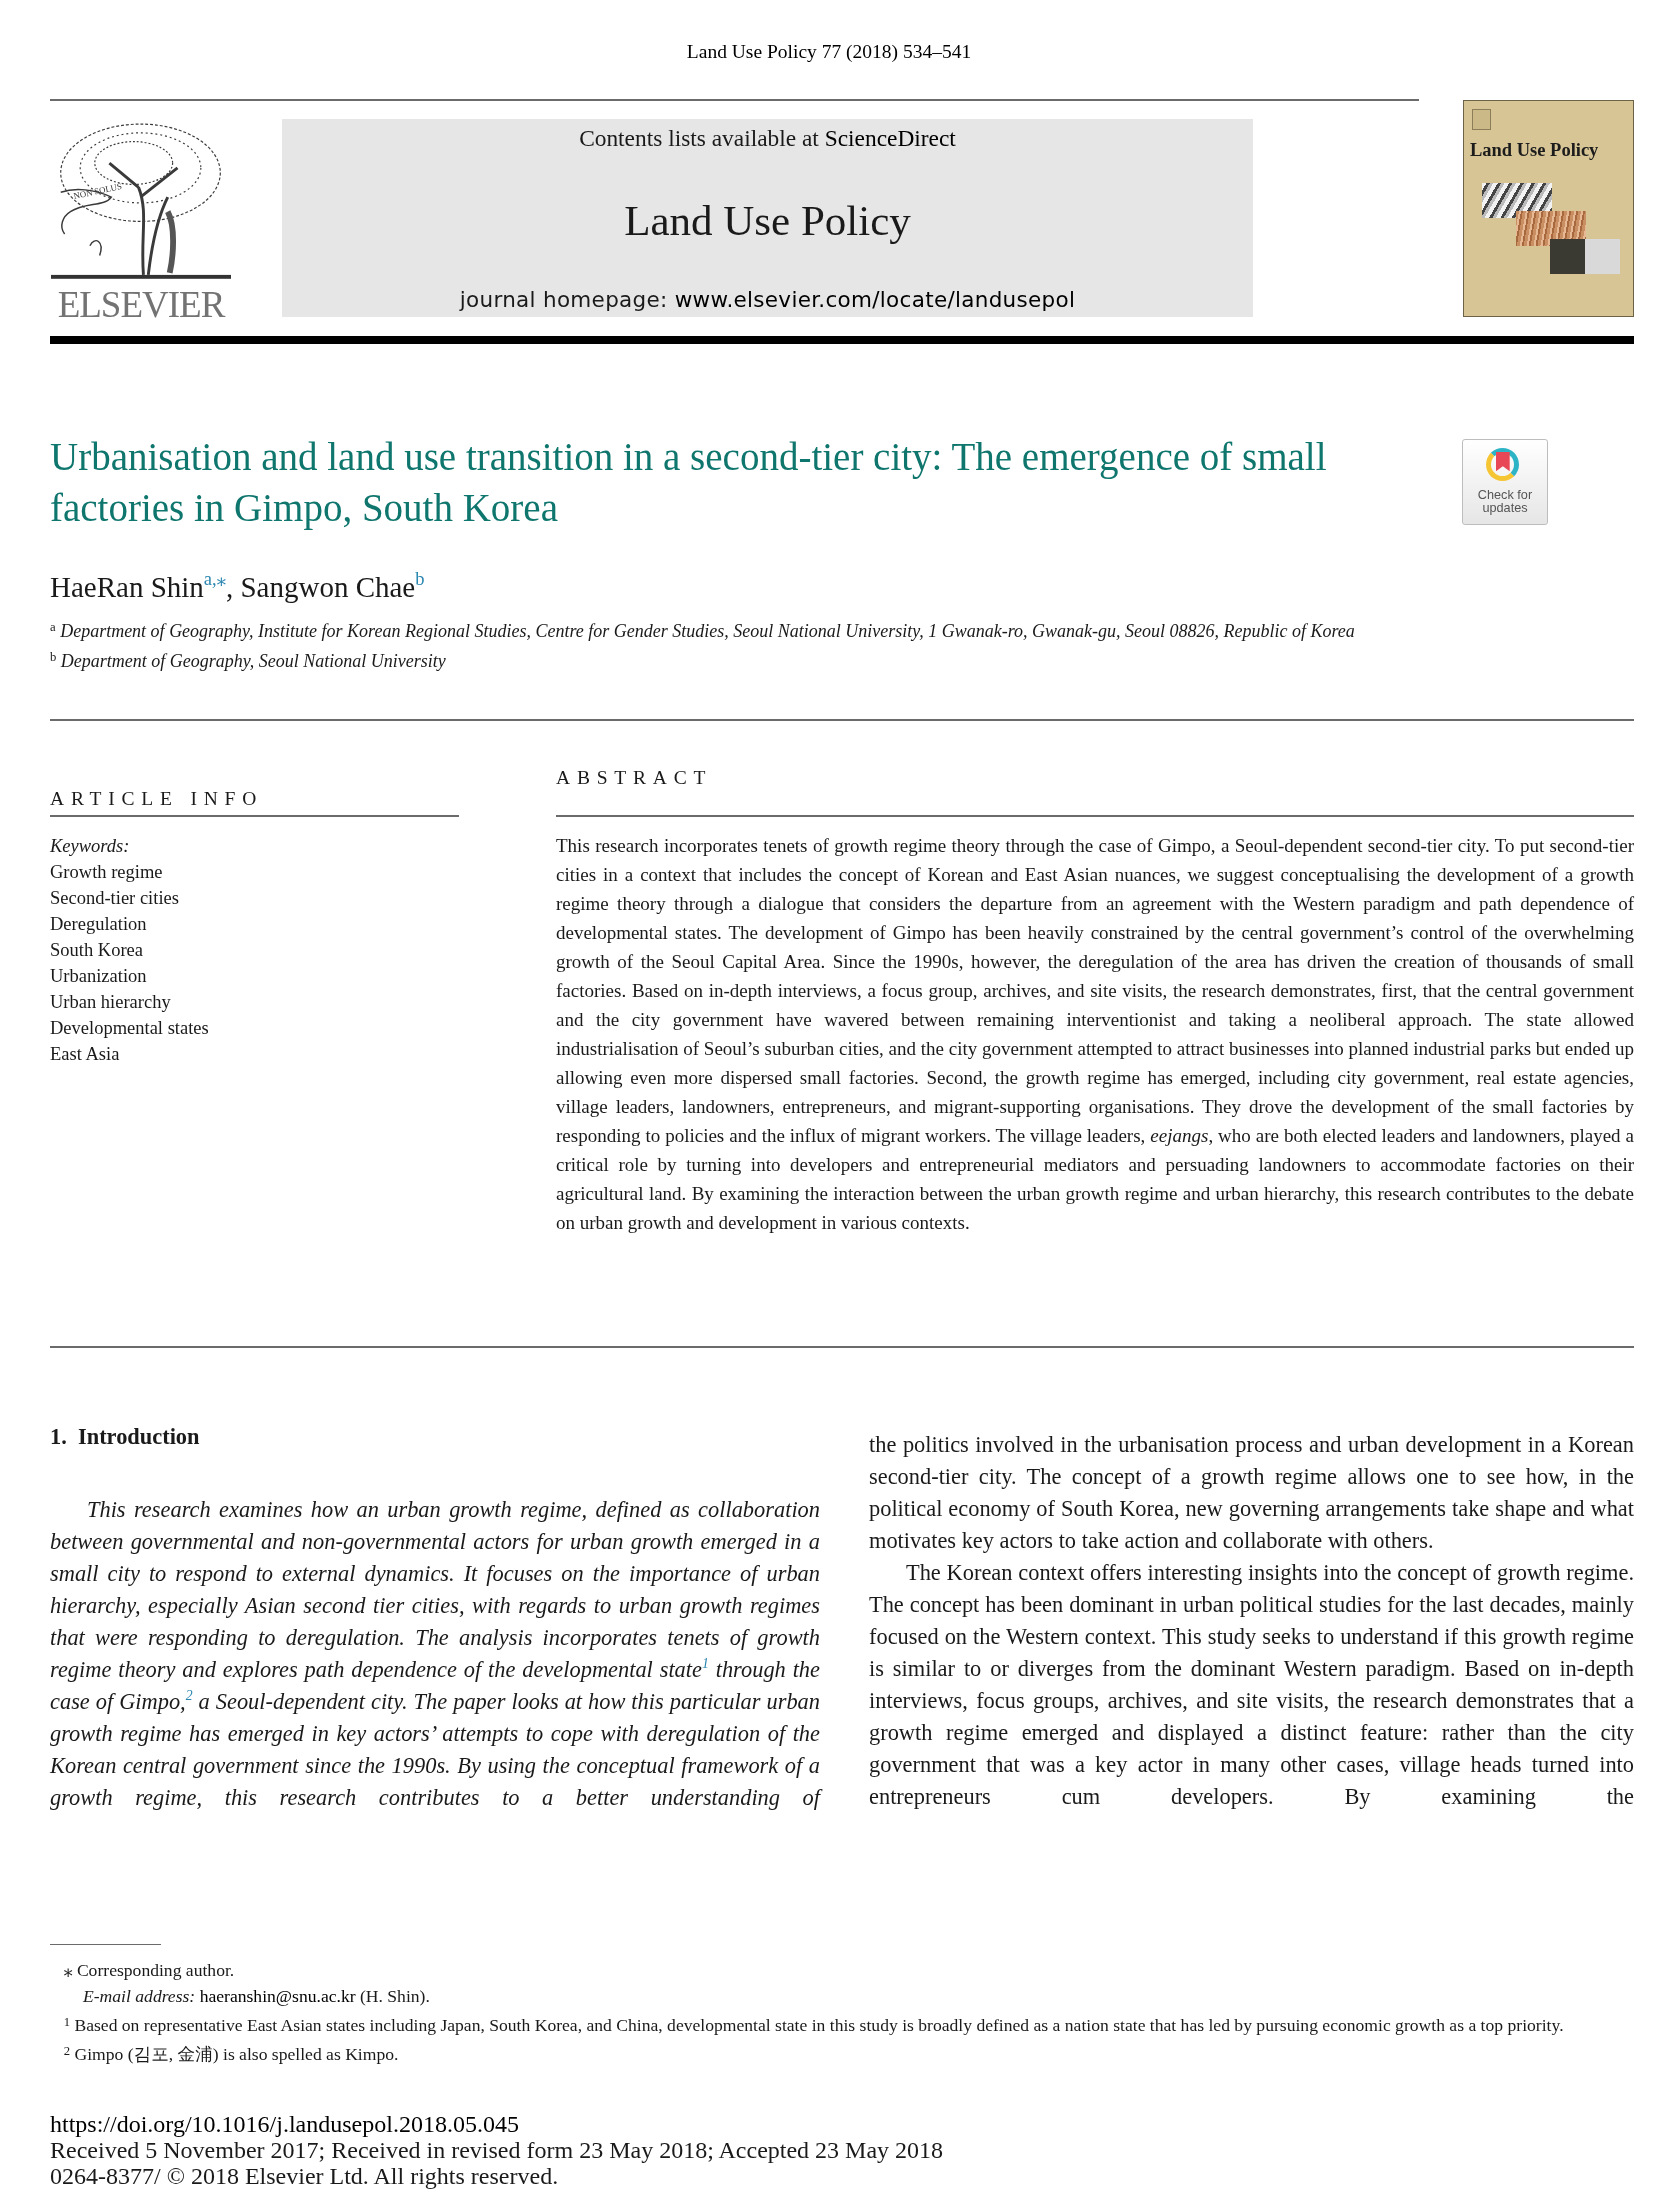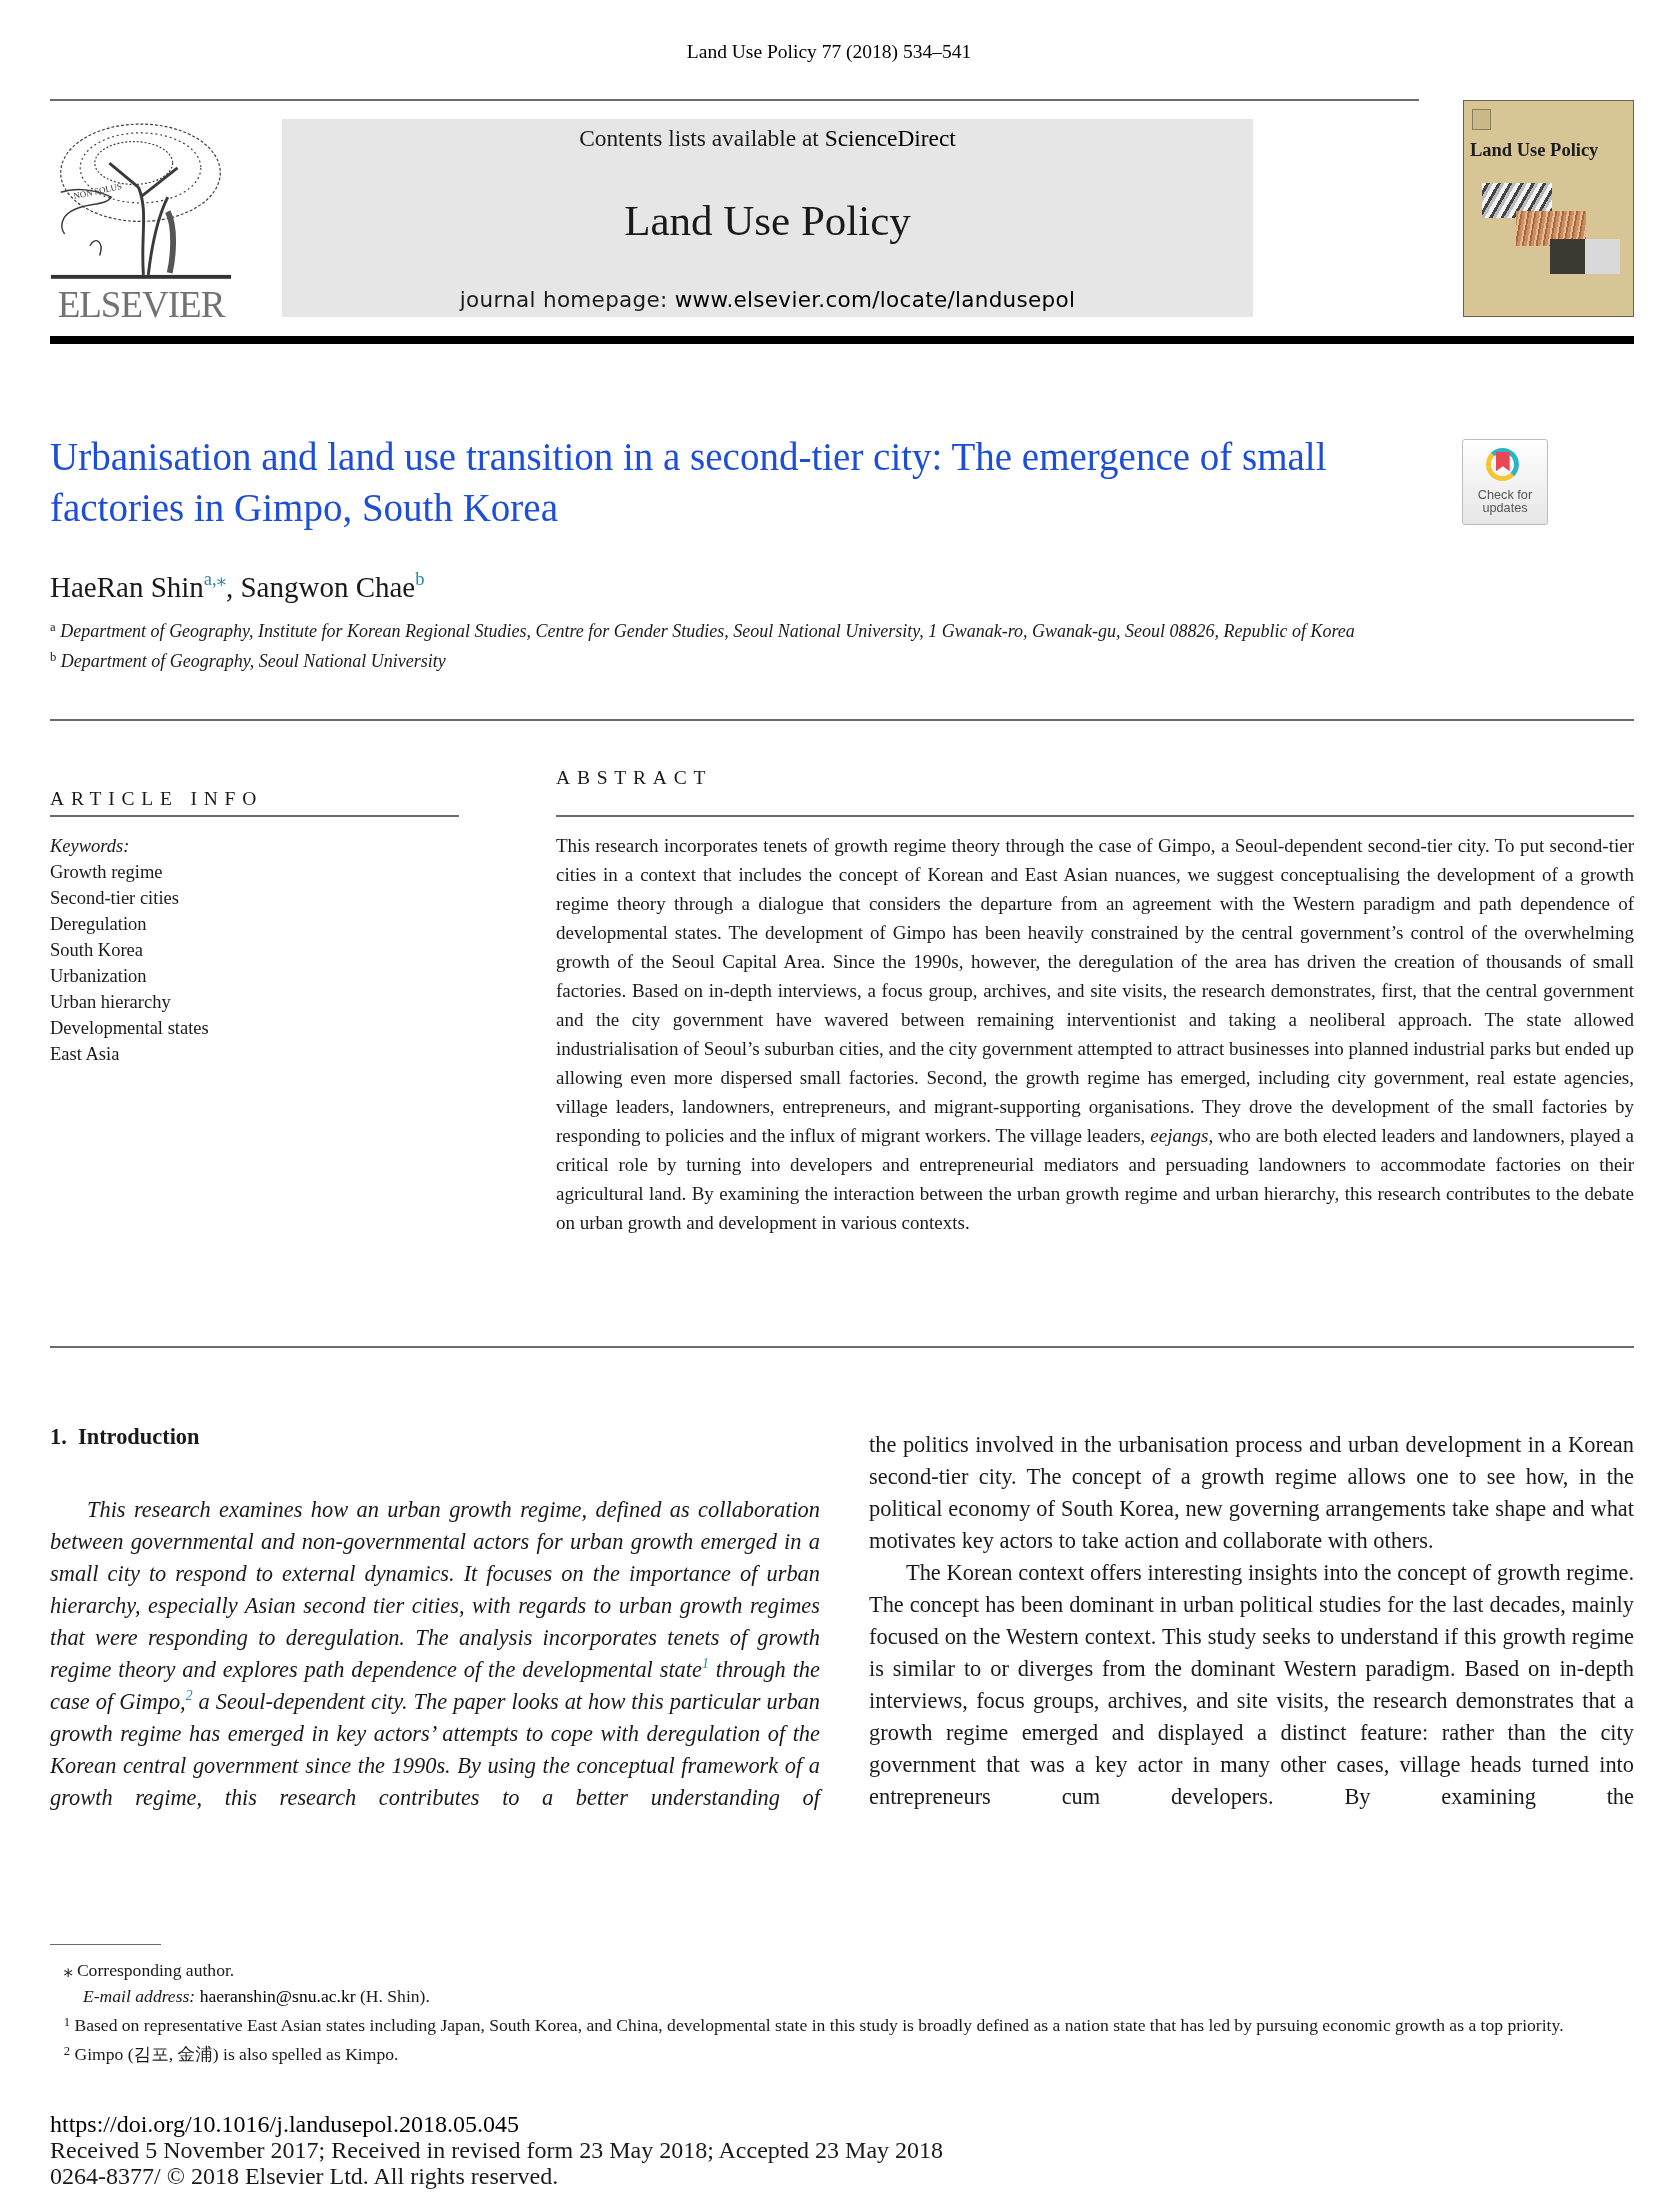--- a/index.html
+++ b/index.html
@@ -33,21 +33,21 @@
   .cover-title { position: absolute; left: 5.9px; top: 39px; font-size: 18.5px; font-weight: bold;
                  color: #1c1c1c; white-space: nowrap; }
   .cover-img { position: absolute; }
   .ci1 { left: 17.6px; top: 82px; width: 70px; height: 35px;
          background: repeating-linear-gradient(120deg, #f2f2f2 0 3.9px, #444 3.9px 6.8px, #bbb 6.8px 9.8px); }
   .ci2 { left: 52px; top: 110px; width: 70px; height: 35px;
          background: repeating-linear-gradient(100deg, #c98e62 0 2.9px, #e6b994 2.9px 4.9px, #a8683e 4.9px 6.8px); }
   .ci3 { left: 86px; top: 138px; width: 70px; height: 35px;
          background: linear-gradient(90deg, #3a3a32 0 50%, #d9d9d9 50% 100%); }
 
-  .title { left: 50px; top: 431px; width: 1385px; font-size: 39px; line-height: 51px; color: #1d4ed8; }
+  .title { left: 50px; top: 431px; width: 1385px; font-size: 39px; line-height: 51px; color: #0f766e; }
   .badge { left: 1462px; top: 439px; width: 84px; height: 84px; border: 1px solid #bdbdbd;
            border-radius: 2.9px; background: linear-gradient(#ffffff, #e6e6e6); }
   .badge-ring { position: absolute; left: 23.4px; top: 7.8px; width: 33px; height: 33px; border-radius: 50%;
                 border: 5.9px solid #2db3c6; border-bottom-color: #f5c534; border-left-color: #f5c534;
                 box-sizing: border-box; }
   .badge-flag { position: absolute; left: 33px; top: 11.7px; width: 13.7px; height: 19.5px; background: #e84855;
                 clip-path: polygon(0 0, 100% 0, 100% 100%, 50% 75%, 0 100%); }
   .badge-text { position: absolute; left: 0; top: 49px; width: 100%; text-align: center;
                 font-family: "Liberation Sans", "DejaVu Sans", sans-serif; font-size: 12.7px; line-height: 12.7px; color: #555; }
 

